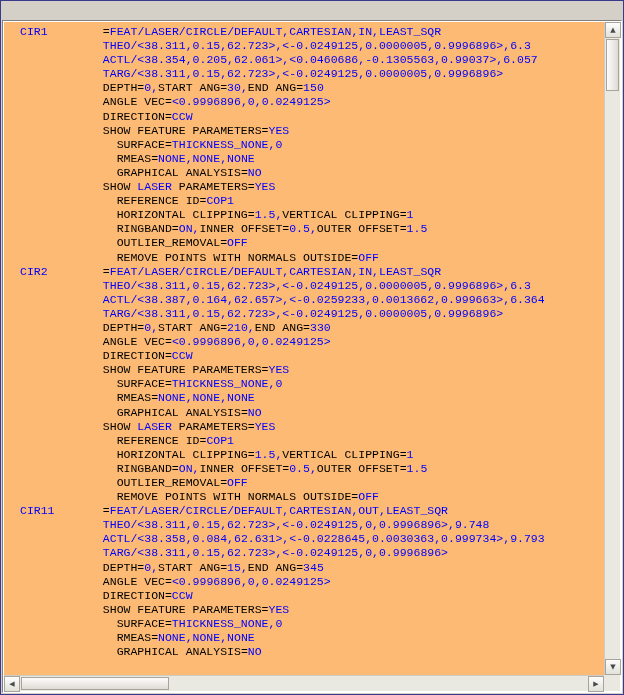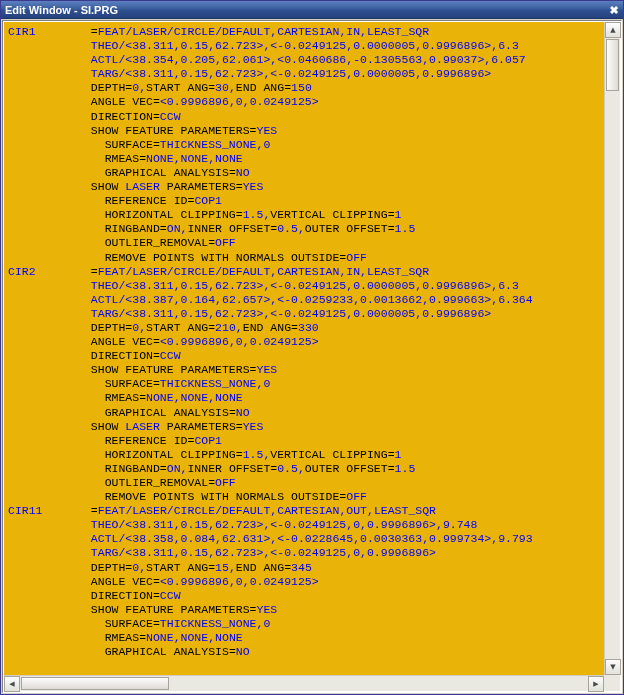--- a/index.html
+++ b/index.html
@@ -80,21 +80,22 @@
     background: #ffffff;
   }
   
   .textarea {
     position: absolute;
     left: 1px;
     top: 1px;
     right: 17px;
     bottom: 17px;
     overflow: hidden;
-    background: #eab308;
+    background: #fdba74;
+    padding-left: 12px;
   }
   .codewrap {
     padding: 3px 0 0 4px;
   }
   .line {
     font-family: "Liberation Mono", "DejaVu Sans Mono", monospace;
     font-size: 11.5px;
     line-height: 14.1px;
     white-space: pre;
     color: #000000;
@@ -166,26 +167,20 @@
     background: linear-gradient(to bottom, #fdfdfd, #dedbd3);
     border: 1px solid #a8a49c;
     box-sizing: border-box;
   }
 </style>
 </head>
 <body>
 
 <div class="window">
 
-  <div class="titlebar">
-    <div class="title">Edit Window - SI.PRG</div>
-    <div class="winbtns">
-      <div class="closebtn">✖</div>
-    </div>
-  </div>
 
   <div class="client">
     <div class="editframe">
 
       <div class="textarea">
         <div class="codewrap">
             <div class="line"><span style="color:#0000ff">CIR1</span><span style="color:#000000"> </span><span style="color:#000000"> </span><span style="color:#000000"> </span><span style="color:#000000"> </span><span style="color:#000000"> </span><span style="color:#000000"> </span><span style="color:#000000"> </span><span style="color:#000000"> </span><span style="color:#000000">=</span><span style="color:#0000ff">FEAT</span><span style="color:#0000ff">/</span><span style="color:#0000ff">LASER</span><span style="color:#0000ff">/</span><span style="color:#0000ff">CIRCLE</span><span style="color:#0000ff">/</span><span style="color:#0000ff">DEFAULT</span><span style="color:#0000ff">,</span><span style="color:#0000ff">CARTESIAN</span><span style="color:#0000ff">,</span><span style="color:#0000ff">IN</span><span style="color:#0000ff">,</span><span style="color:#0000ff">LEAST_SQR</span></div>
             <div class="line">            <span style="color:#0000ff">THEO</span><span style="color:#0000ff">/</span><span style="color:#0000ff">&lt;</span><span style="color:#0000ff">38.311</span><span style="color:#0000ff">,</span><span style="color:#0000ff">0.15</span><span style="color:#0000ff">,</span><span style="color:#0000ff">62.723</span><span style="color:#0000ff">&gt;</span><span style="color:#0000ff">,</span><span style="color:#0000ff">&lt;</span><span style="color:#0000ff">-0.0249125</span><span style="color:#0000ff">,</span><span style="color:#0000ff">0.0000005</span><span style="color:#0000ff">,</span><span style="color:#0000ff">0.9996896</span><span style="color:#0000ff">&gt;</span><span style="color:#0000ff">,</span><span style="color:#0000ff">6.3</span></div>
             <div class="line">            <span style="color:#0000ff">ACTL</span><span style="color:#0000ff">/</span><span style="color:#0000ff">&lt;</span><span style="color:#0000ff">38.354</span><span style="color:#0000ff">,</span><span style="color:#0000ff">0.205</span><span style="color:#0000ff">,</span><span style="color:#0000ff">62.061</span><span style="color:#0000ff">&gt;</span><span style="color:#0000ff">,</span><span style="color:#0000ff">&lt;</span><span style="color:#0000ff">0.0460686</span><span style="color:#0000ff">,</span><span style="color:#0000ff">-0.1305563</span><span style="color:#0000ff">,</span><span style="color:#0000ff">0.99037</span><span style="color:#0000ff">&gt;</span><span style="color:#0000ff">,</span><span style="color:#0000ff">6.057</span></div>
             <div class="line">            <span style="color:#0000ff">TARG</span><span style="color:#0000ff">/</span><span style="color:#0000ff">&lt;</span><span style="color:#0000ff">38.311</span><span style="color:#0000ff">,</span><span style="color:#0000ff">0.15</span><span style="color:#0000ff">,</span><span style="color:#0000ff">62.723</span><span style="color:#0000ff">&gt;</span><span style="color:#0000ff">,</span><span style="color:#0000ff">&lt;</span><span style="color:#0000ff">-0.0249125</span><span style="color:#0000ff">,</span><span style="color:#0000ff">0.0000005</span><span style="color:#0000ff">,</span><span style="color:#0000ff">0.9996896</span><span style="color:#0000ff">&gt;</span></div>

